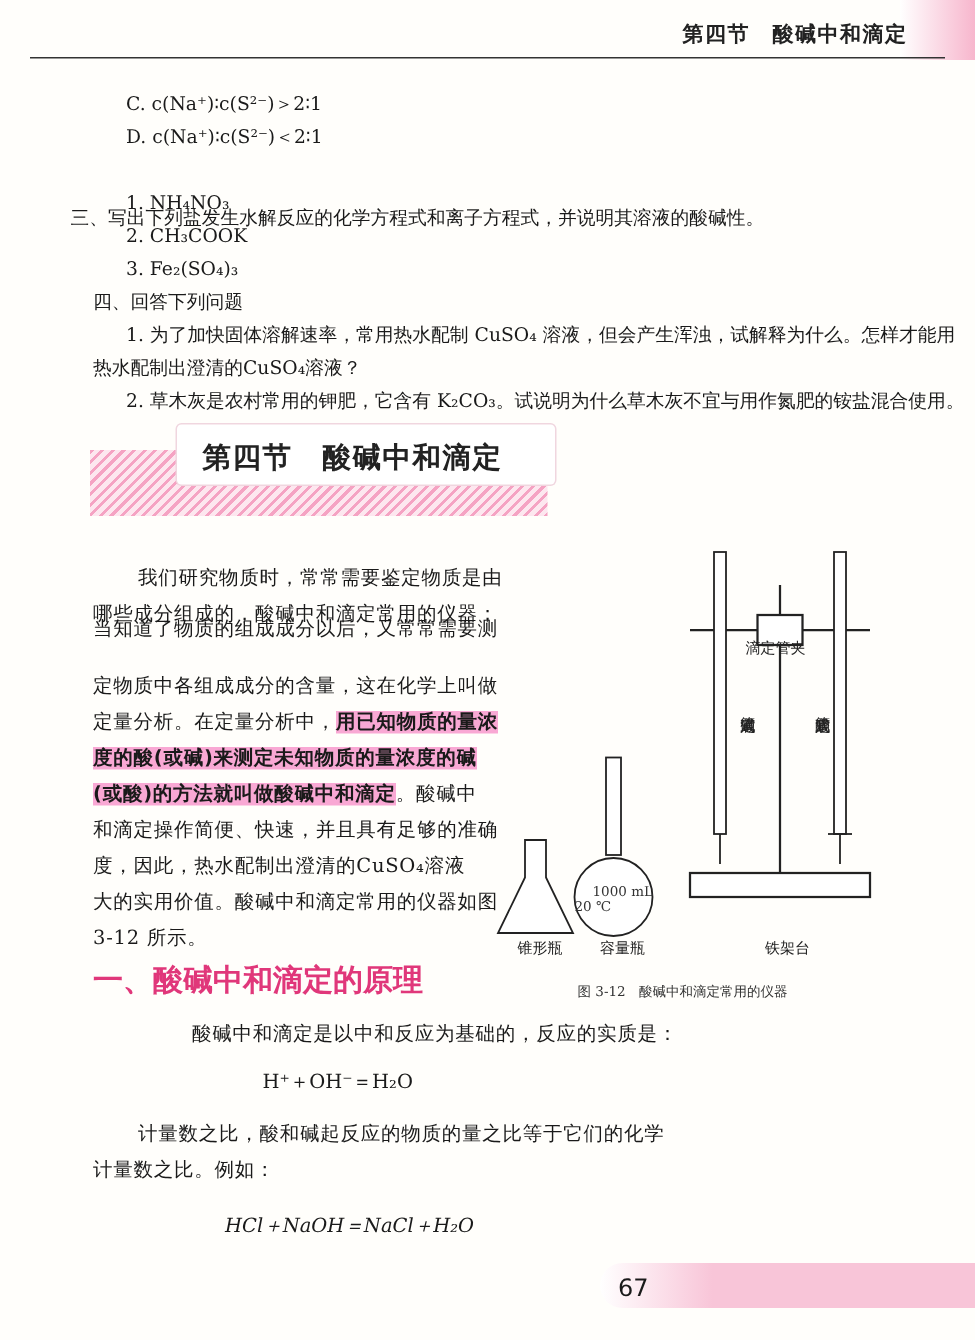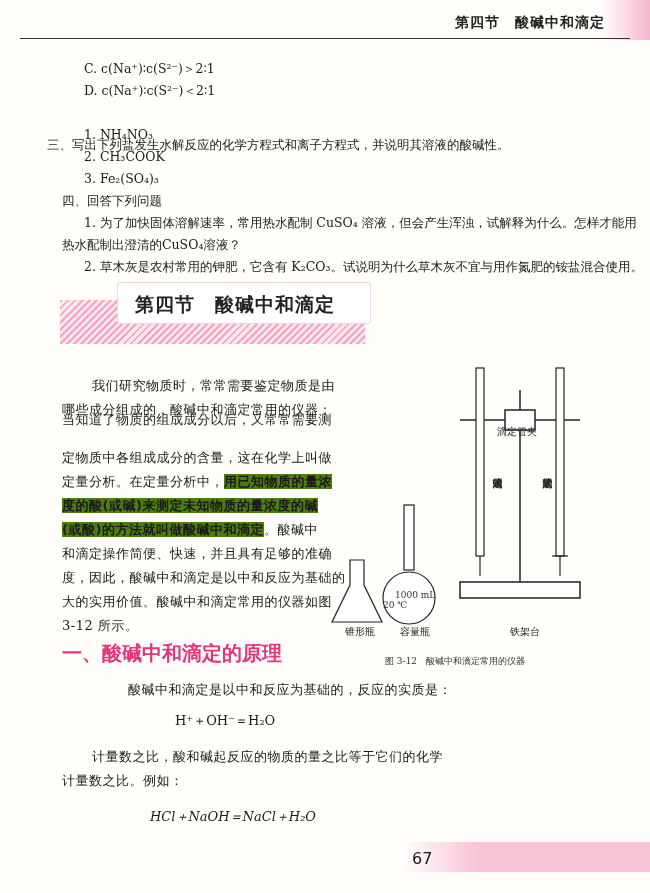--- a/index.html
+++ b/index.html
@@ -12,21 +12,21 @@
   .abs { position:absolute; }
   .hdr-line { left:20px; top:38px; width:610px; height:1px; background:#333; }
   .hdr-pink { left:600px; top:0; width:50px; height:40px; background:linear-gradient(90deg,#fff 0%, #f7b6cd 100%); }
   .hdr-title { left:455px; top:14px; font-family:"DejaVu Sans","Liberation Sans",sans-serif; font-weight:bold; font-size:14px; letter-spacing:1px; color:#222; }
   .line { font-size:12.5px; white-space:nowrap; line-height:18px; }
   .banner-bg { left:60px; top:300px; width:305px; height:44px;
     background:repeating-linear-gradient(135deg,#f5a3c3 0px,#f5a3c3 2px,#fde7ef 2px,#fde7ef 5px); }
   .banner-box { left:118px; top:283px; width:252px; height:40px; background:#fff; border-radius:3px; box-shadow:0 0 0 1px #f0d6df; }
   .banner-text { left:135px; top:292px; font-family:"DejaVu Sans","Liberation Sans",sans-serif; font-weight:bold; font-size:19px; letter-spacing:1px; color:#222; white-space:nowrap; }
   .body-txt { font-size:13px; line-height:24px; white-space:nowrap; letter-spacing:0.5px; }
-  .hl { background:#4d7c0f; }
+  .hl { background:#f9a8d4; }
   .hl-b { font-family:"DejaVu Sans","Liberation Sans",sans-serif; font-weight:bold; }
   .sec-h { font-family:"DejaVu Sans","Liberation Sans",sans-serif; font-weight:bold; color:#e0377a; font-size:20px; }
   .eq { font-size:13px; white-space:nowrap; }
   .cap { font-size:9px; white-space:nowrap; color:#333; }
   .lbl { font-size:10px; white-space:nowrap; color:#222; }
   .vlbl { font-size:10px; writing-mode:vertical-rl; color:#222; }
   .pgnum-bg { left:400px; top:842px; width:250px; height:30px;
     background:linear-gradient(90deg,#fff 0%, #f8c5d8 30%, #f8c5d8 100%); border-radius:15px 0 0 15px; }
   .pgnum { left:412px; top:849px; font-family:"DejaVu Sans","Liberation Sans",sans-serif; font-size:16px; }
 </style>
@@ -59,21 +59,21 @@
 <div class="abs body-txt" style="left:62px;top:470px;">
   <span>定量分析。在定量分析中，</span><span class="hl hl-b">用已知物质的量浓</span>
 </div>
 <div class="abs body-txt" style="left:62px;top:494px;">
   <span class="hl hl-b">度的酸(或碱)来测定未知物质的量浓度的碱</span>
 </div>
 <div class="abs body-txt" style="left:62px;top:518px;">
   <span class="hl hl-b">(或酸)的方法就叫做酸碱中和滴定</span><span>。酸碱中</span>
 </div>
 <div class="abs body-txt" style="left:62px;top:542px;">和滴定操作简便、快速，并且具有足够的准确</div>
-<div class="abs body-txt" style="left:62px;top:566px;">度，因此，酸碱中和滴定是以中和反应为基础的</div>
+<div class="abs body-txt" style="left:62px;top:566px;">度，因此，热水配制出澄清的CuSO₄溶液</div>
 <div class="abs body-txt" style="left:62px;top:590px;">大的实用价值。酸碱中和滴定常用的仪器如图</div>
 <div class="abs body-txt" style="left:62px;top:614px;">3-12 所示。</div>
 
 <svg class="abs" style="left:330px;top:360px;" width="300" height="290">
 
   <g stroke="#222" fill="none" stroke-width="1.5">
     <rect x="130" y="222" width="120" height="16" fill="#fff"></rect>
     <line x1="190" y1="222" x2="190" y2="30"></line>
     <line x1="130" y1="60" x2="250" y2="60"></line>
     <line x1="150" y1="55" x2="150" y2="65"></line>

